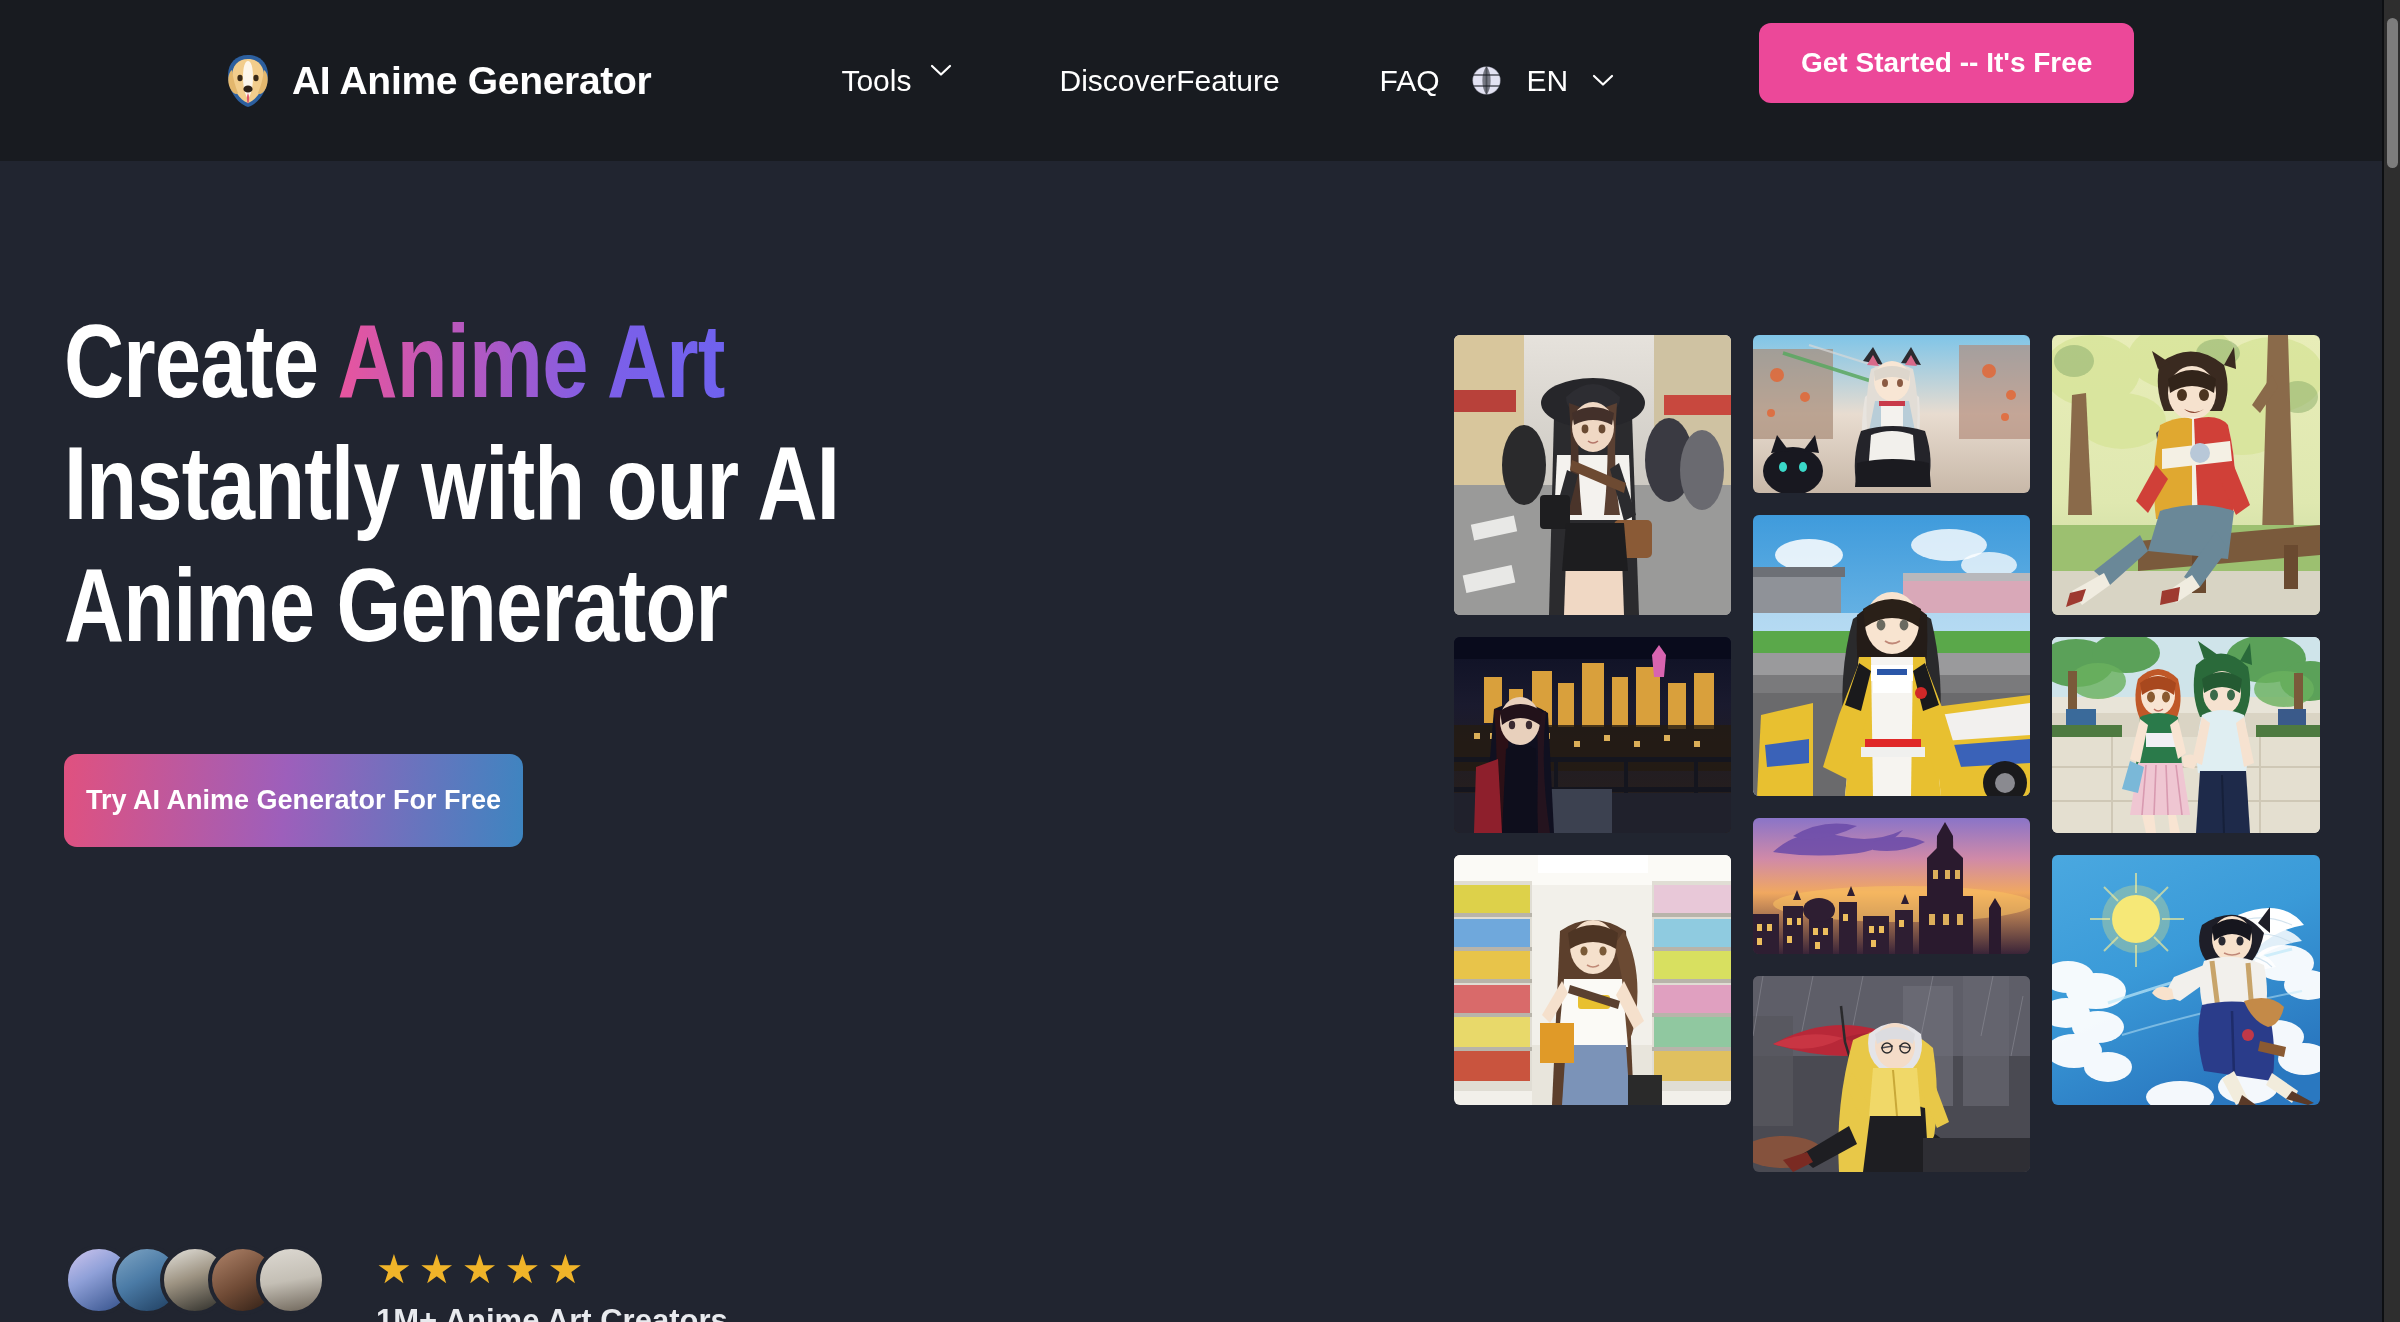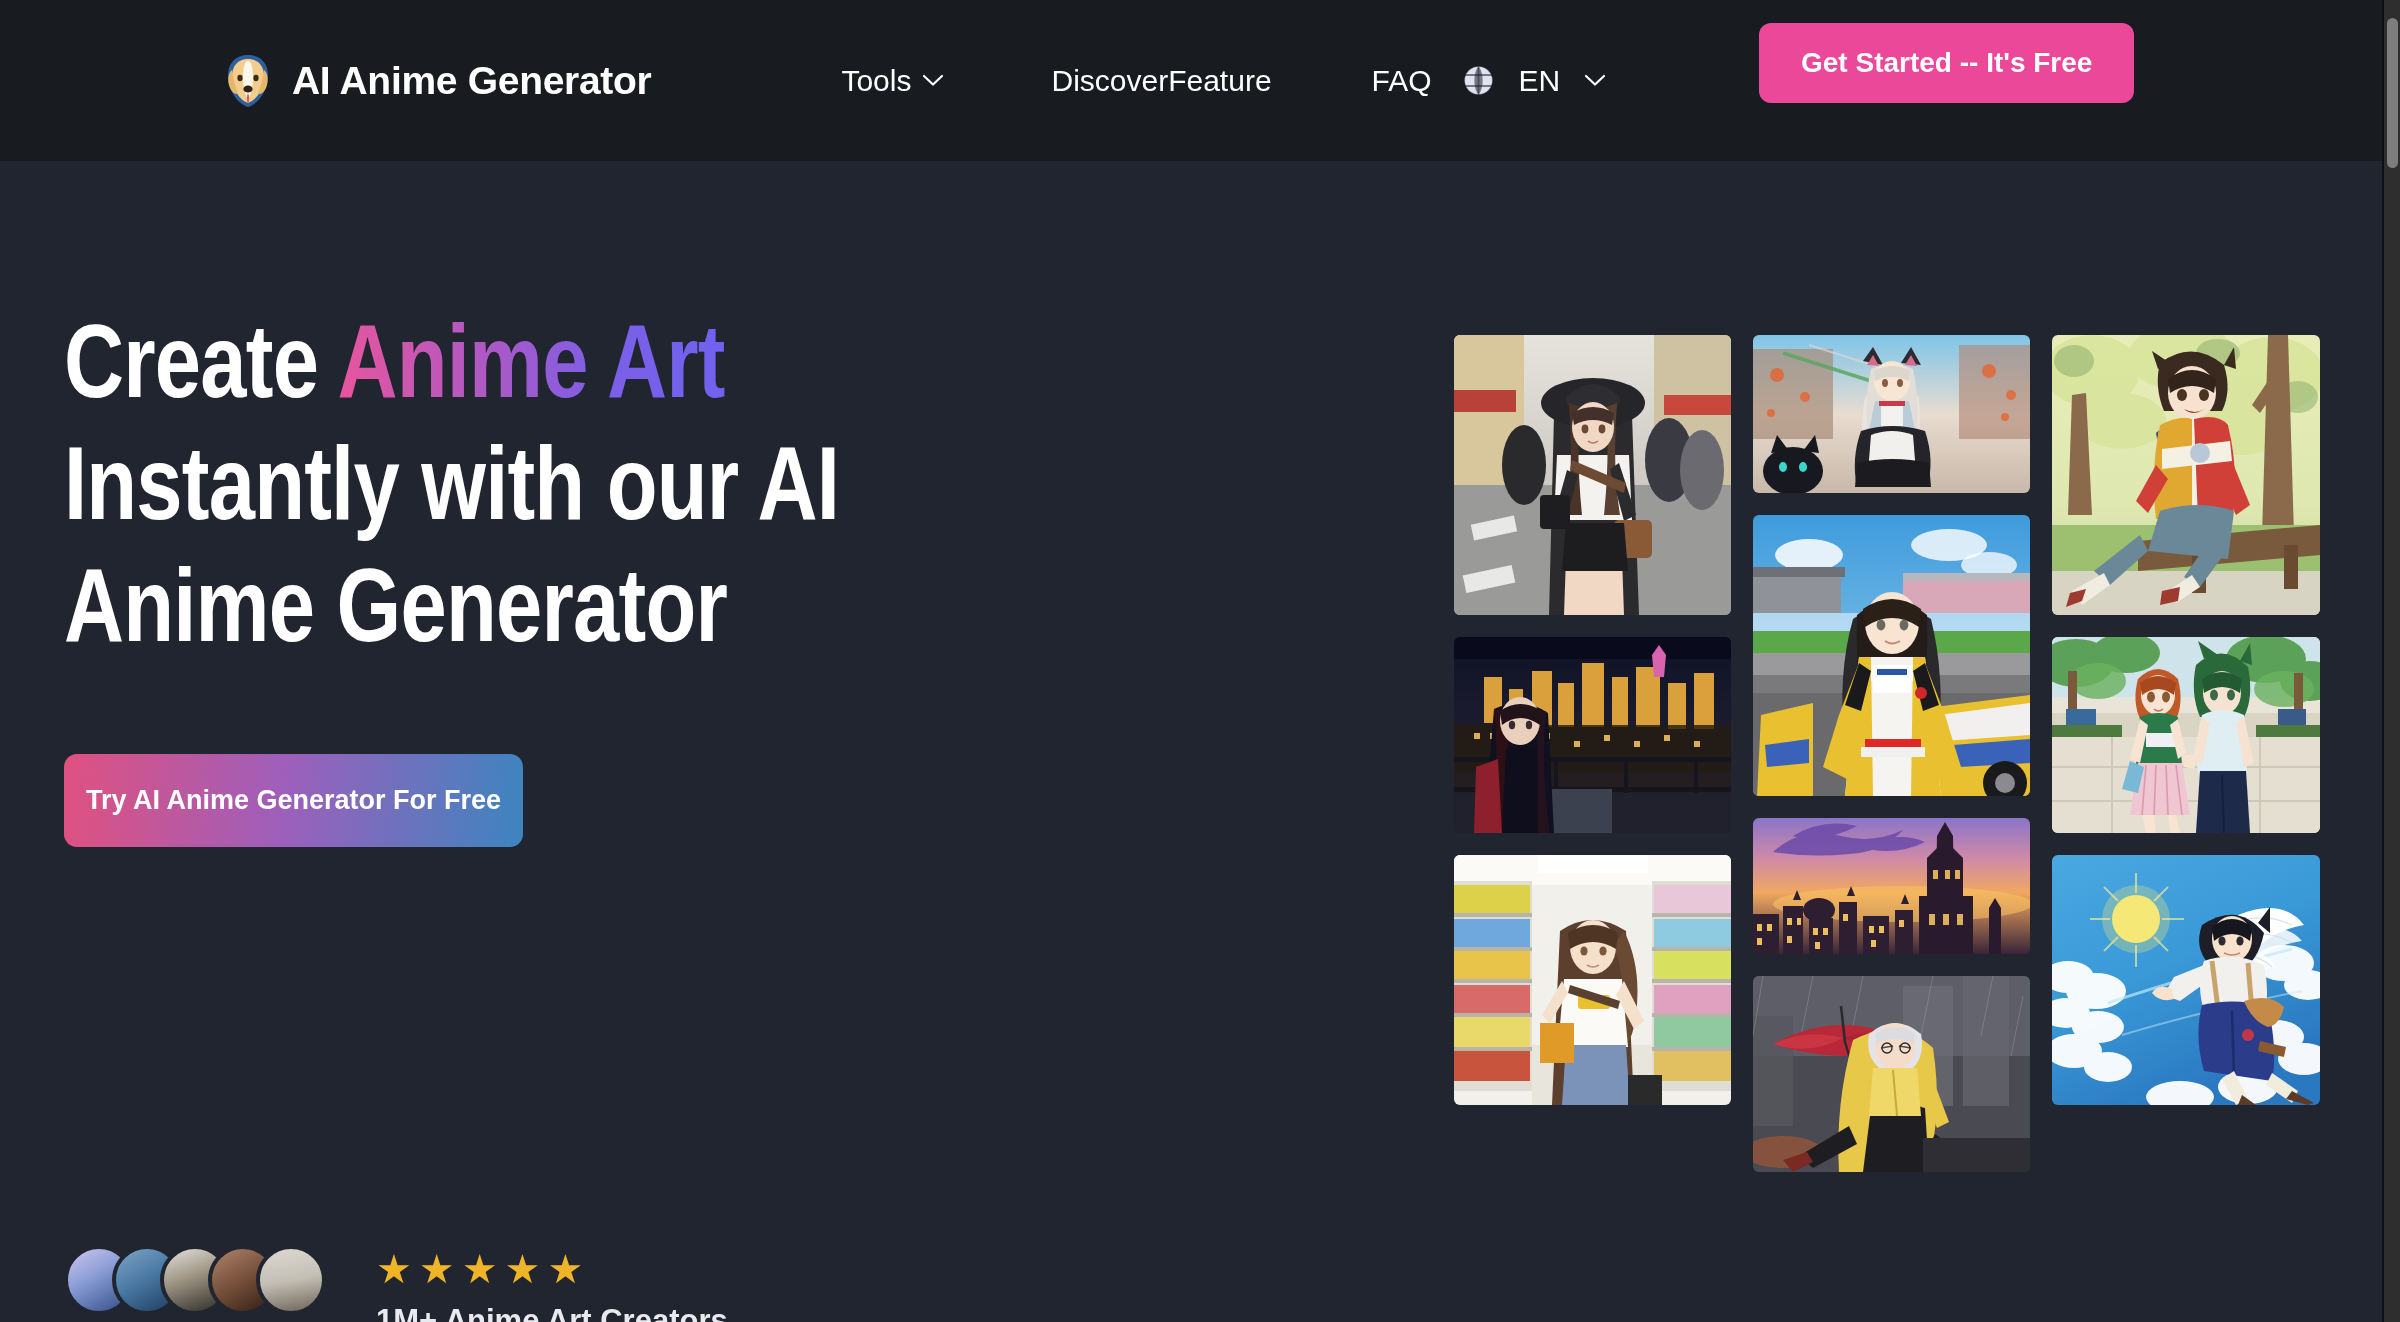--- a/index.html
+++ b/index.html
@@ -27,21 +27,21 @@
     font-size: 39px; font-weight: 700; color: #ffffff;
     letter-spacing: -0.3px;
     font-family: "Liberation Sans", sans-serif;
   }
   .nav {
     display: flex; align-items: center;
     margin-left: 190px;
     gap: 0;
   }
   .nav-item {
-    display: flex; align-items: center; gap: 11px;
+    display: flex; gap: 19px;
     color: #ffffff; font-size: 30px; font-weight: 400;
     padding: 10px 0;
     white-space: nowrap;
     cursor: pointer;
   }
   .nav-gap-1 { margin-right: 107px; }
   .nav-gap-2 { }
   .nav-gap-3 { margin-right: 100px; }
   .nav-gap-4 { margin-right: 30px; }
   .chev { width: 22px; height: 13px; display:block; }

